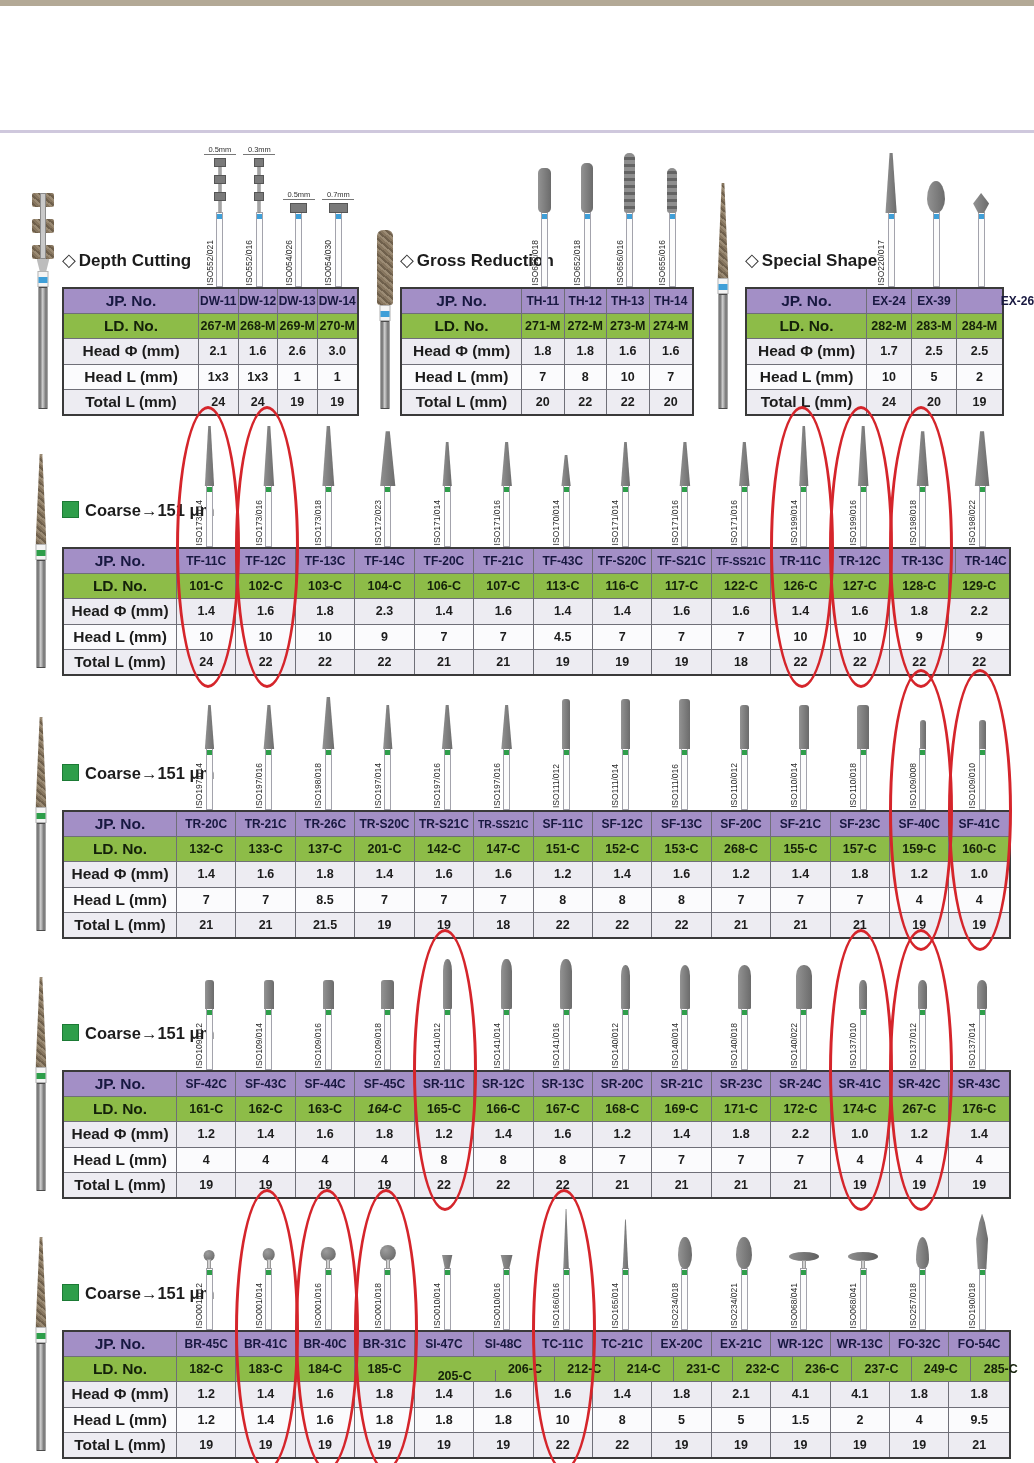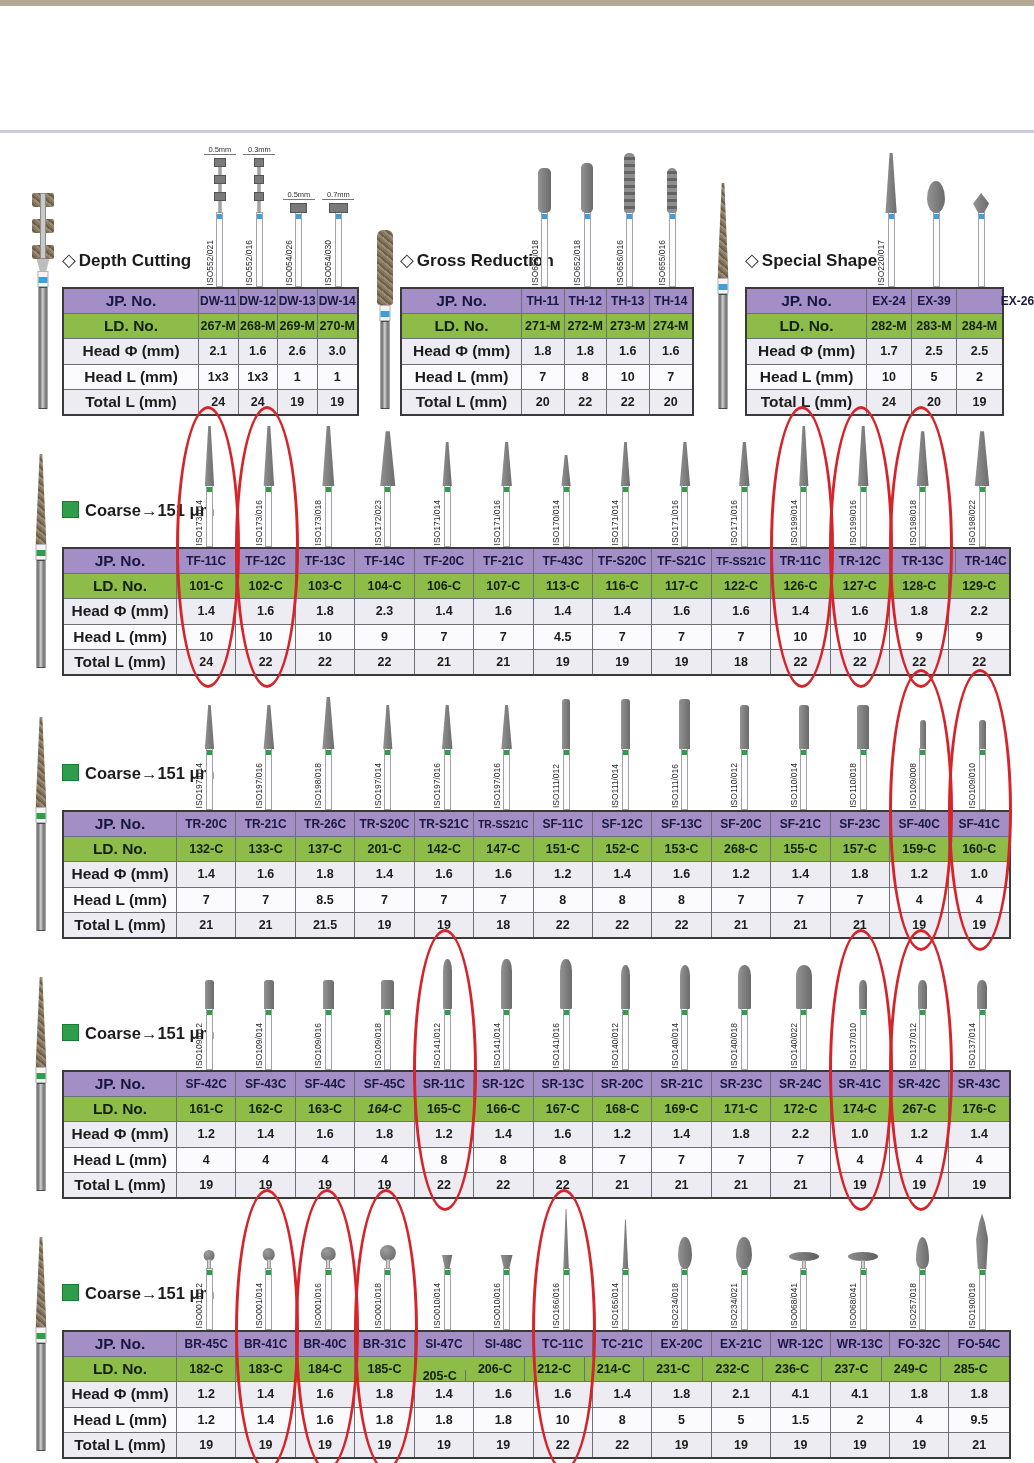--- a/index.html
+++ b/index.html
@@ -1058,21 +1058,21 @@
           <div class="cell val" style="width: 59.43px; flex: 0 0 auto;">WR-13C</div>
           <div class="cell val" style="width: 59.43px; flex: 0 0 auto;">FO-32C</div>
           <div class="cell val" style="width: 59.43px; flex: 0 0 auto;">FO-54C</div>
         </div>
         <div class="trow row-ld">
           <div class="cell lab" style="width: 113px; flex: 0 0 auto;">LD. No.</div>
           <div class="cell val" style="width: 59.43px; flex: 0 0 auto;">182-C</div>
           <div class="cell val" style="width: 59.43px; flex: 0 0 auto;">183-C</div>
           <div class="cell val" style="width: 59.43px; flex: 0 0 auto;">184-C</div>
           <div class="cell val" style="width: 59.43px; flex: 0 0 auto;">185-C</div>
-          <div class="cell val" style="width: 51px; flex: 0 0 auto; margin-top: 13px;">205-C</div>
+          <div class="cell val" style="width: 81px; flex: 0 0 auto; margin-top: 13px;">205-C</div>
           <div class="cell val" style="width: 59.43px; flex: 0 0 auto;">206-C</div>
           <div class="cell val" style="width: 59.43px; flex: 0 0 auto;">212-C</div>
           <div class="cell val" style="width: 59.43px; flex: 0 0 auto;">214-C</div>
           <div class="cell val" style="width: 59.43px; flex: 0 0 auto;">231-C</div>
           <div class="cell val" style="width: 59.43px; flex: 0 0 auto;">232-C</div>
           <div class="cell val" style="width: 59.43px; flex: 0 0 auto;">236-C</div>
           <div class="cell val" style="width: 59.43px; flex: 0 0 auto;">237-C</div>
           <div class="cell val" style="width: 59.43px; flex: 0 0 auto;">249-C</div>
           <div class="cell val" style="width: 59.43px; flex: 0 0 auto;">285-C</div>
         </div>

